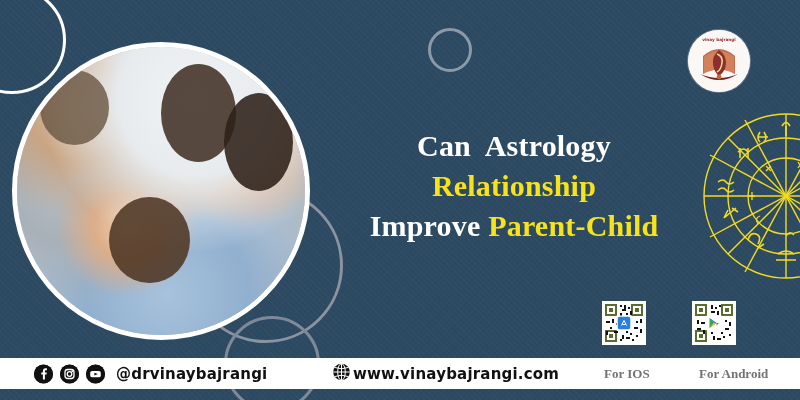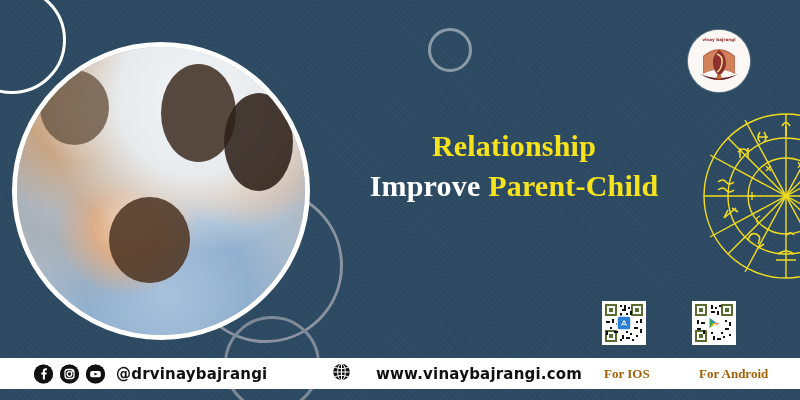--- a/index.html
+++ b/index.html
@@ -143,30 +143,30 @@
     background:#111; color:#fff;
     display:flex; align-items:center; justify-content:center;
   }
   .handle {
     position:absolute; left:116px; top:50%; transform:translateY(-50%);
     font-family:"DejaVu Sans", sans-serif;
     font-weight:bold; font-size:15px; color:#111; letter-spacing:.2px;
   }
   .web {
     position:absolute; left:332px; top:50%; transform:translateY(-50%);
-    display:flex; align-items:center; gap:25px;
+    display:flex; align-items:center; gap:2px;
   }
   .web-text {
     font-family:"DejaVu Sans", sans-serif;
     font-weight:bold; font-size:15px; color:#111; letter-spacing:.2px;
   }
   .store-label {
     position:absolute; top:50%; transform:translateY(-50%);
     font-family:"Liberation Serif", serif;
-    font-weight:bold; font-size:13px; color:#a16207;
+    font-weight:bold; font-size:13px; color:#737373;
   }
   .lbl-ios { left:604px; }
   .lbl-android { left:699px; }
 </style>
 </head>
 <body>
 
 <div id="banner">
 
   <div class="texture"></div>
@@ -179,20 +179,21 @@
   <div class="photo-wrap">
     <div class="photo">
       <span class="p-hair hair-dad"></span>
       <span class="p-hair hair-mom"></span>
       <span class="p-hair hair-girl"></span>
       <span class="p-hair hair-boy"></span>
     </div>
   </div>
 
   <div class="headline">
+    <span class="hl-line w">Can  Astrology</span>
     <span class="hl-line y">Relationship</span>
     <span class="hl-line"><span class="w">Improve </span><span class="y">Parent-Child</span></span>
   </div>
 
   <div class="zodiac">
     <svg width="168" height="168" viewBox="0 0 168 168" fill="none" stroke="#f2dc1e" stroke-width="1.4">
       <circle cx="84" cy="84" r="82"></circle>
       <circle cx="84" cy="84" r="58"></circle>
       <circle cx="84" cy="84" r="38"></circle>
       <g>

